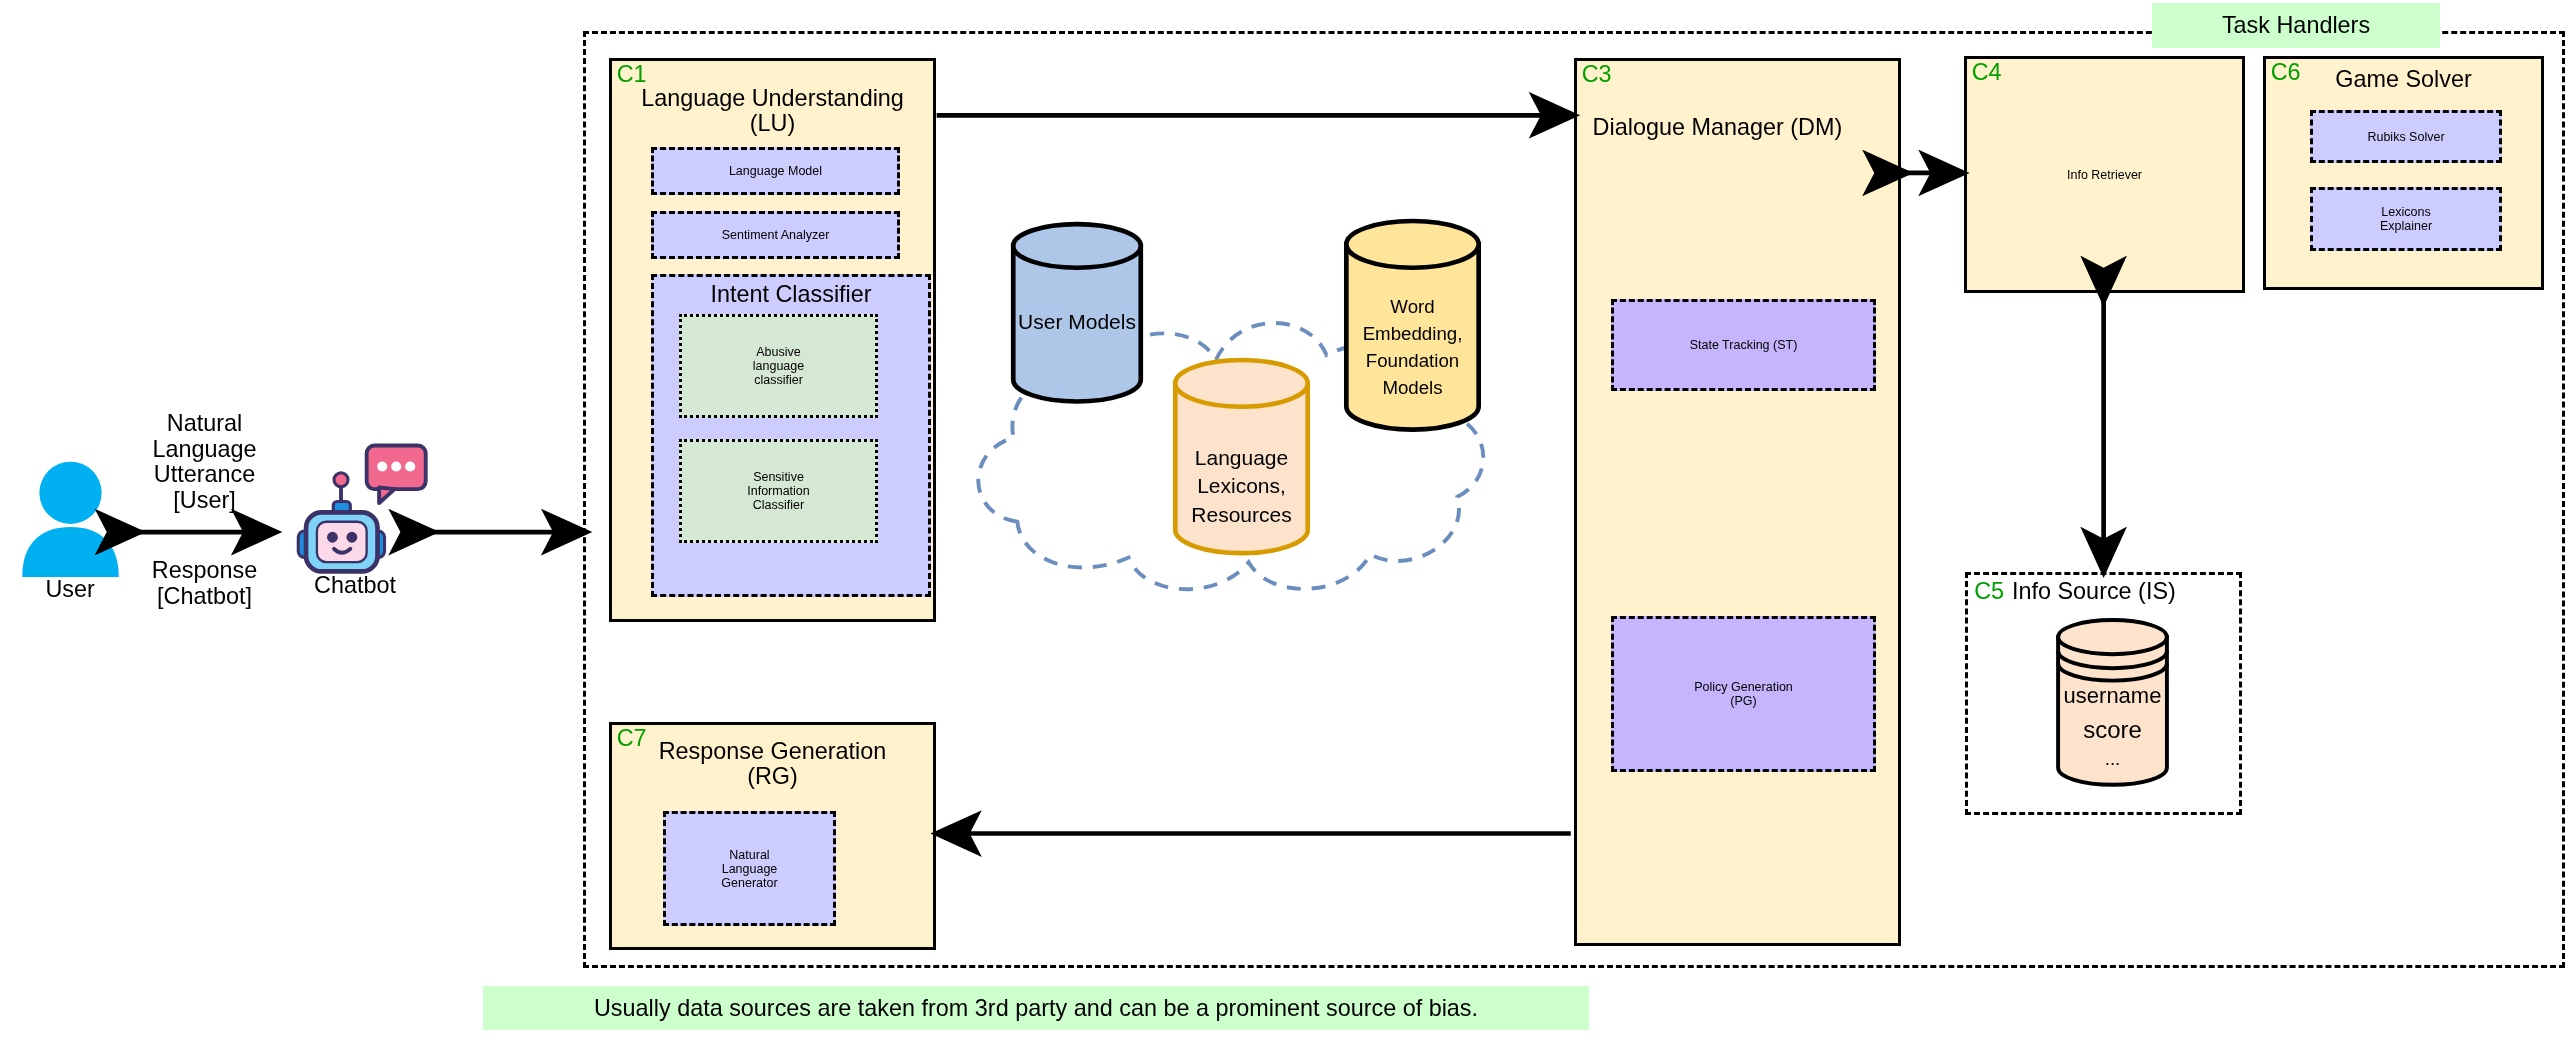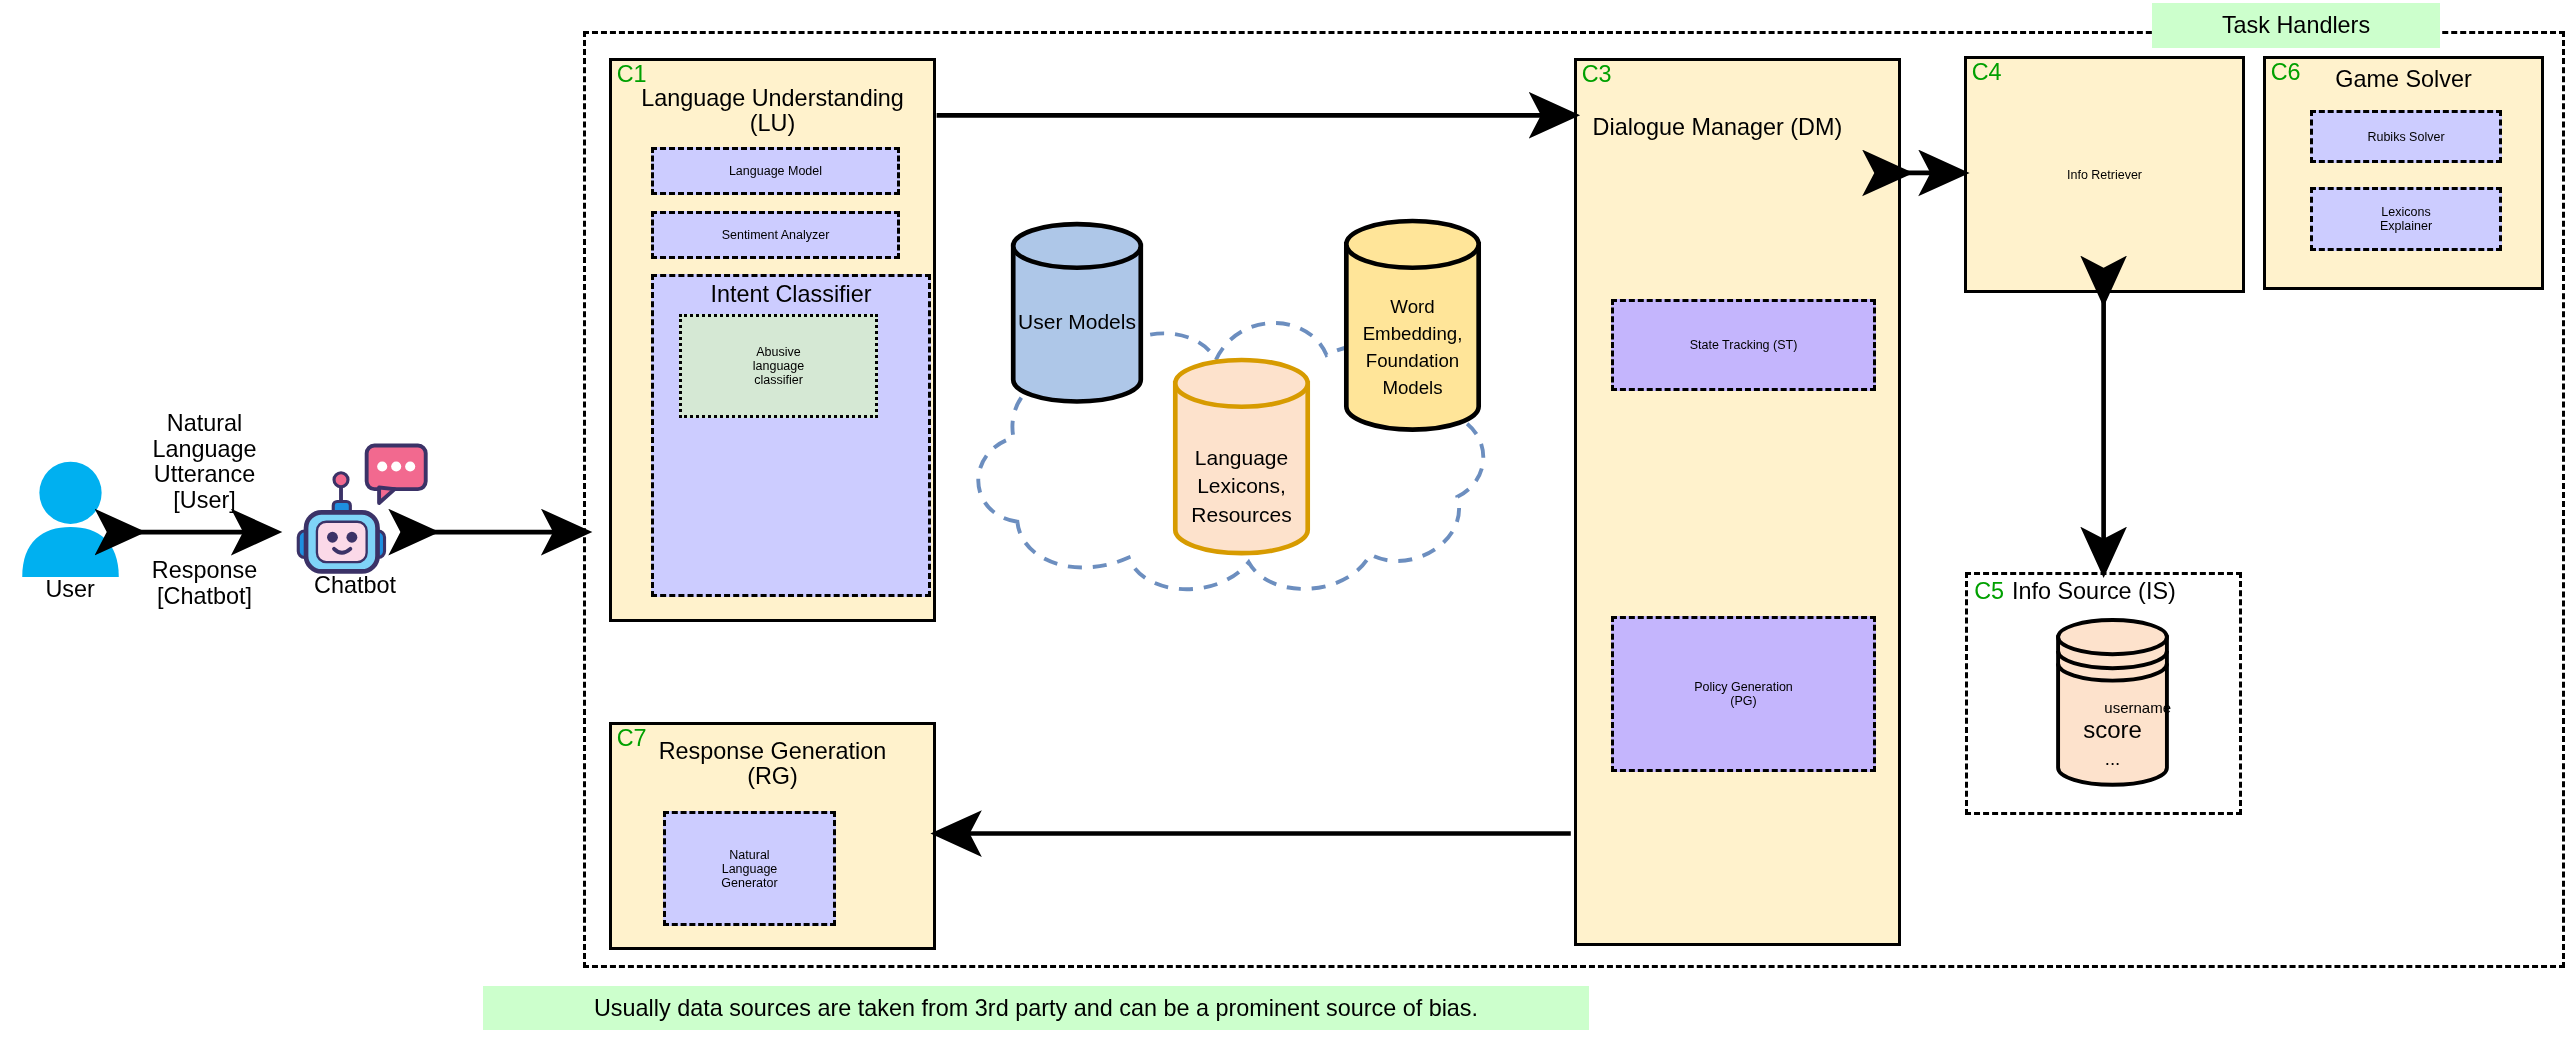--- a/index.html
+++ b/index.html
@@ -93,20 +93,27 @@
     <div class="title-top">Intent Classifier</div>
 
     <div class="abs green-box" style="left:25px;top:37px;width:199px;height:104px;">
       <div class="ctr" style="flex-direction:column;">
         <div>Abusive</div>
         <div>language</div>
         <div>classifier</div>
       </div>
     </div>
 
+    <div class="abs green-box" style="left:25px;top:162px;width:199px;height:104px;">
+      <div class="ctr" style="flex-direction:column;">
+        <div>Sensitive</div>
+        <div>Information</div>
+        <div>Classifier</div>
+      </div>
+    </div>
   </div>
 </div>
 
 <div class="abs" style="left:943px;top:218px;width:616px;height:405px;">
   <svg width="616" height="405" viewBox="0 0 790 520">
     <path d="M95 390 C30 380 28 300 90 282 C78 218 150 178 200 208
              C212 140 320 128 350 182 C380 118 470 122 492 176
              C560 140 636 190 622 248 C700 248 716 330 660 358
              C676 414 600 460 548 432 C520 486 420 492 392 442
              C352 492 256 486 238 436 C170 466 100 440 95 390 Z" fill="none" stroke="#6C8EBF" stroke-width="5" stroke-dasharray="18,14"></path>
@@ -173,21 +180,21 @@
   <div class="abs" style="left:6.2px;top:3.1px;color:#00A000;font-size:23.4px;">C5</div>
   <div class="abs" style="left:44px;top:3.1px;font-size:23.4px;">Info Source (IS)</div>
 
   <div class="abs" style="left:86px;top:45px;width:117px;height:171px;">
     <svg width="117" height="171" viewBox="0 0 150 220">
       <path d="M5 22 L5 190 A70 22 0 0 0 145 190 L145 22 Z" fill="#FDE2CC" stroke="#000" stroke-width="5"></path>
       <ellipse cx="75" cy="22" rx="70" ry="22" fill="#FDE2CC" stroke="#000" stroke-width="5"></ellipse>
       <path d="M5 40 A70 22 0 0 0 145 40" fill="none" stroke="#000" stroke-width="5"></path>
       <path d="M5 56 A70 22 0 0 0 145 56" fill="none" stroke="#000" stroke-width="5"></path>
     </svg>
-    <div class="lbl" style="left:0;top:80px;width:117px;font-size:15px;text-align:right;">username</div>
+    <div class="lbl" style="left:0;top:64px;width:117px;font-size:22px;">username</div>
     <div class="lbl" style="left:0;top:97px;width:117px;font-size:24px;">score</div>
     <div class="lbl" style="left:0;top:129px;width:117px;font-size:18.7px;">...</div>
   </div>
 </div>
 
 <div class="abs yellow-box" style="left:2263px;top:56px;width:281px;height:234px;">
   <span class="tag">C6</span>
   <div class="title-top" style="top:7.8px;">Game Solver</div>
 
   <div class="abs purple-box" style="left:44px;top:51px;width:192px;height:53px;">

